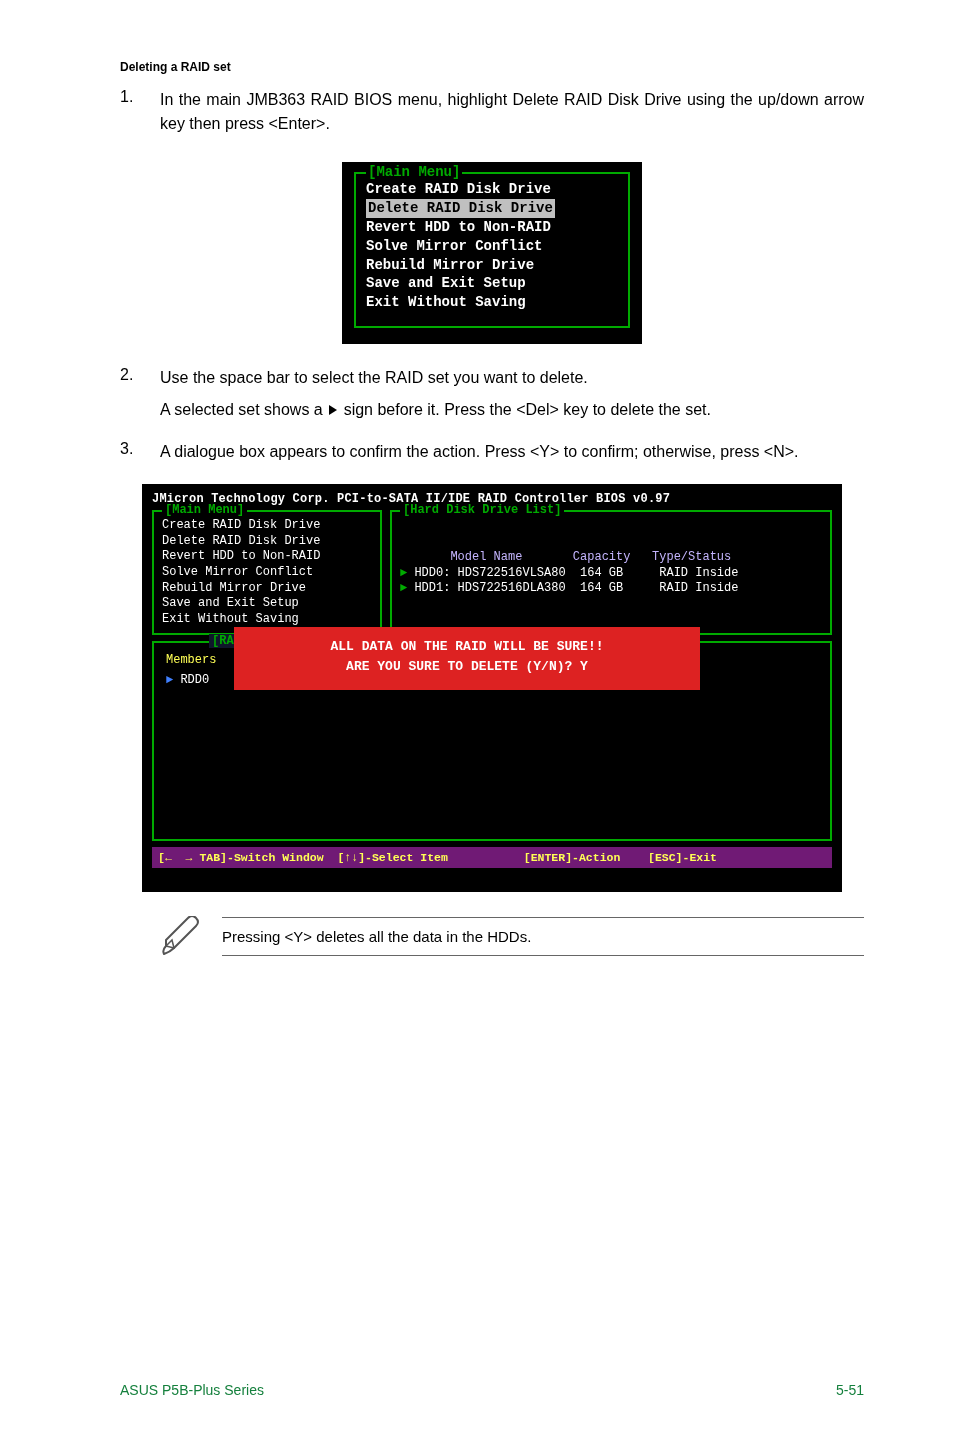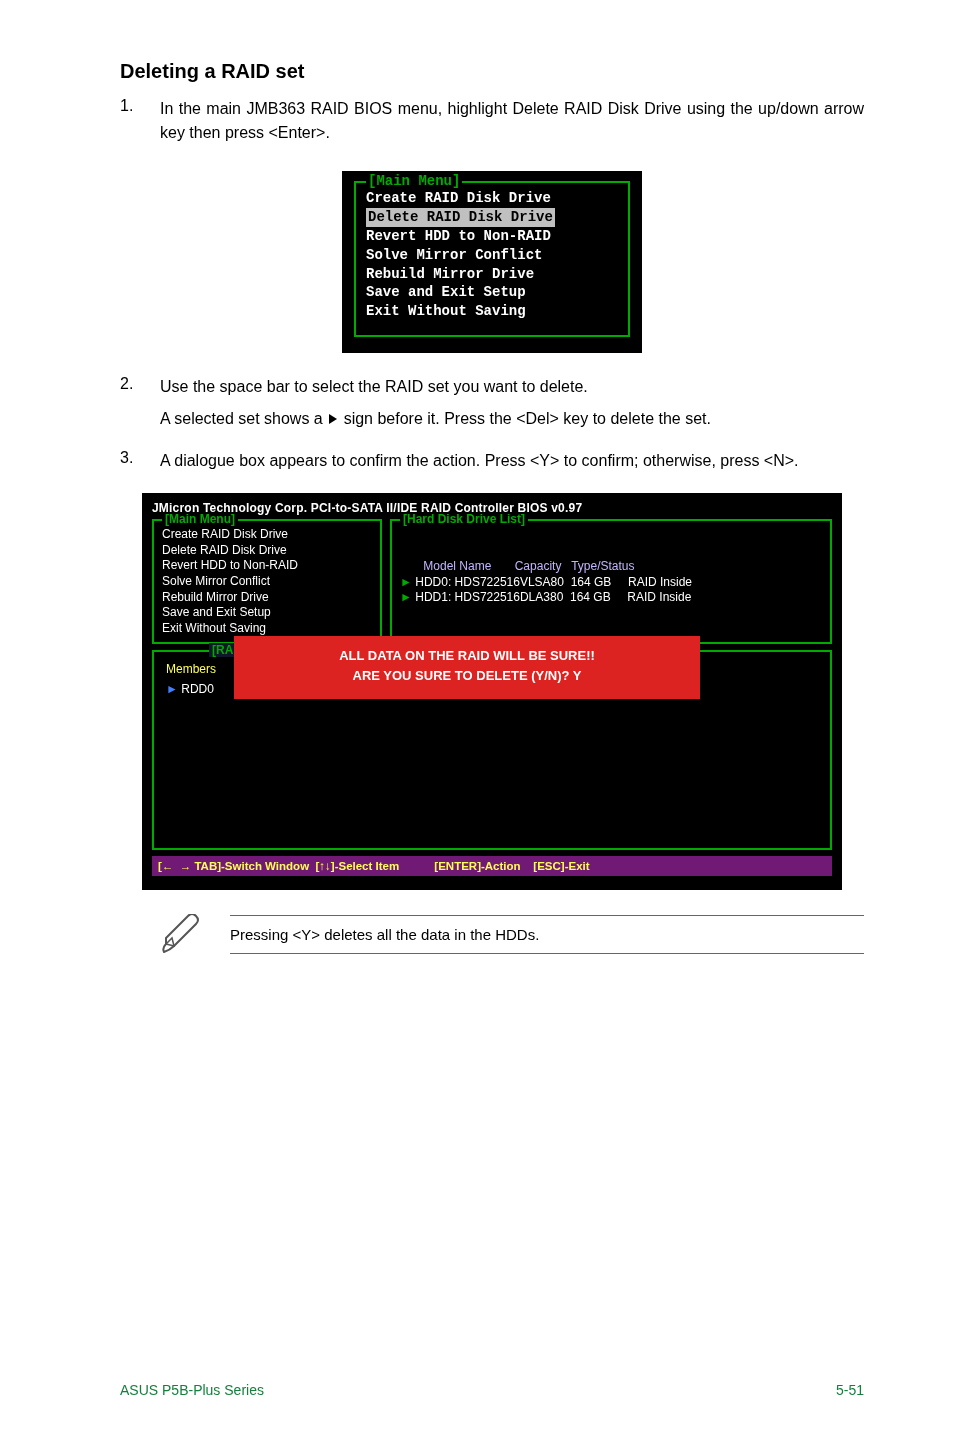--- a/index.html
+++ b/index.html
@@ -13,21 +13,21 @@
     width: 954px;
     min-height: 1438px;
     box-sizing: border-box;
     padding: 60px 90px 40px 120px;
     position: relative;
     display: flex;
     flex-direction: column;
   }
   .content { flex: 1; }
   h2.section-title {
-    font-size: 20px;
+    font-size: 12px;
     font-weight: bold;
     margin: 0 0 14px 0;
   }
   ol.steps {
     list-style: none;
     padding: 0;
     margin: 0;
   }
   ol.steps > li {
     display: flex;
@@ -90,22 +90,22 @@
 
   
   .bios-large-wrap {
     display: flex;
     justify-content: center;
     margin: 12px 0 24px 0;
   }
   .bios-large {
     width: 700px;
     background: #000;
-    padding: 8px 10px 14px 10px;
-    font-family: Liberation Sans, sans-serif;
+    padding: 8px 10px 24px 10px;
+    font-family: Liberation Mono, monospace;
     font-size: 12px;
     box-sizing: border-box;
   }
   .bios-header {
     color: #ffffff;
     font-weight: bold;
     margin-bottom: 4px;
     white-space: nowrap;
     letter-spacing: 0.2px;
   }
@@ -192,21 +192,21 @@
     padding: 4px 6px;
     margin-top: 6px;
     white-space: pre;
     font-size: 11.5px;
   }
 
   
   .note-row {
     display: flex;
     align-items: center;
-    gap: 22px;
+    gap: 14px;
     margin: 4px 0 0 40px;
   }
   .note-icon {
     width: 48px;
     height: 40px;
     flex: 0 0 48px;
     display:flex;
     align-items:center;
     justify-content:center;
   }

